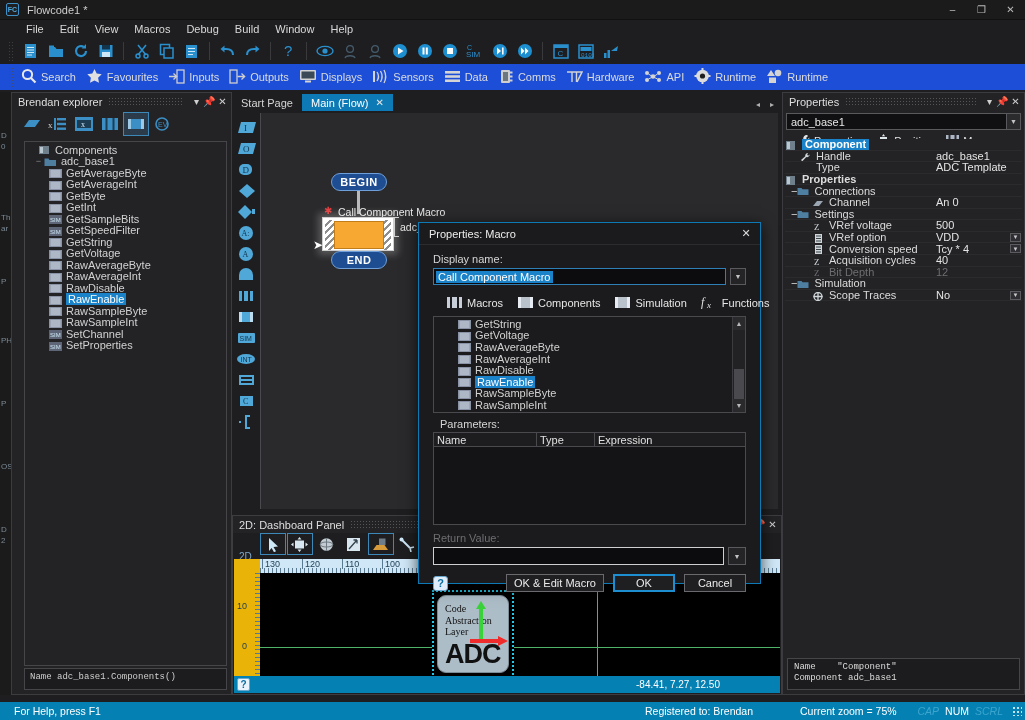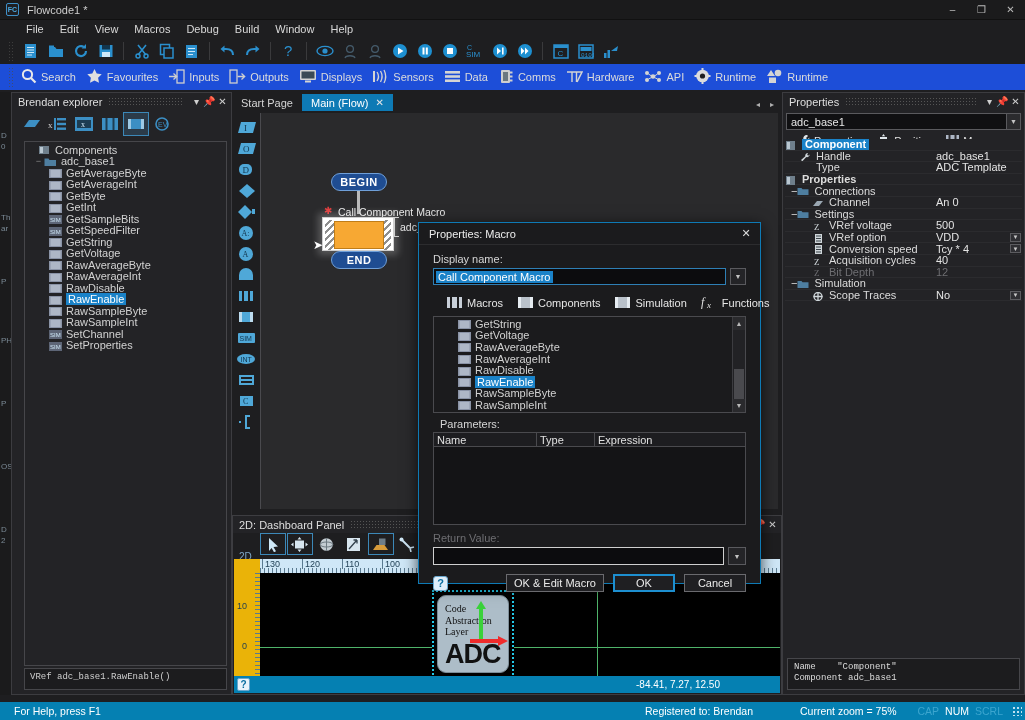--- a/index.html
+++ b/index.html
@@ -156,21 +156,21 @@
   .pstatus{position:absolute;left:4px;right:4px;bottom:4px;height:32px;background:#1c1c1e;
     border:1px solid #46464a;padding:3px 6px;font-family:"Liberation Mono",monospace;
     font-size:9px;color:#dcdcdc;line-height:11px;}
 
   
   .statusbar{position:absolute;left:0;bottom:0;right:0;height:18px;background:#0580b2;
     display:flex;align-items:center;font-size:10.5px;color:#fff;padding-left:14px;}
   .sb-reg{position:absolute;left:645px;}
   .sb-zoom{position:absolute;left:800px;}
   .sb-caps{position:absolute;right:22px;display:flex;gap:6px;}
-  .sb-caps .off{color:#3ca5cf;}
+  .sb-caps .off{color:#3ca5cf;font-style:italic;}
   .sb-grip{position:absolute;right:3px;width:10px;height:10px;
     background-image:radial-gradient(#bfe1f0 1px,transparent 1px);background-size:4px 4px;}
 
   
   .dlg{position:absolute;left:418px;top:222px;width:343px;height:362px;
     background:#1b1b1d;border:1px solid #0e7ab5;box-shadow:0 3px 14px rgba(0,0,0,.7);}
   .dlghdr{height:22px;display:flex;align-items:center;padding:0 6px 0 10px;
     background:#1b1b1d;border-bottom:1px solid #2c2c2e;}
   .dlghdr .t{font-size:11px;color:#ededed;}
   .dlghdr .x{margin-left:auto;font-size:11px;color:#dcdcdc;width:16px;height:16px;
@@ -706,21 +706,21 @@
           </div>
         <div class="trow" style="padding-left:22px">
             <span class="ticon"><svg width="13" height="9">
                 <rect x="0" y="0" width="13" height="9" fill="#5d6576"></rect>
                 <text x="1" y="7" font-size="6" fill="#cfe8f7" font-family="Liberation Sans">SIM</text>
               </svg></span>
             <span>SetProperties</span>
           </div>
       </div>
 
-      <div class="pestatus">VRef  adc_base1.RawEnable()</div>
+      <div class="pestatus">Name  adc_base1.Components()</div>
     </div>
 
     <div class="center">
 
       <div class="tabbar">
         <div class="tab">
           <span>Start Page</span>
         </div>
         <div class="tab active">
           <span>Main (Flow)</span>

